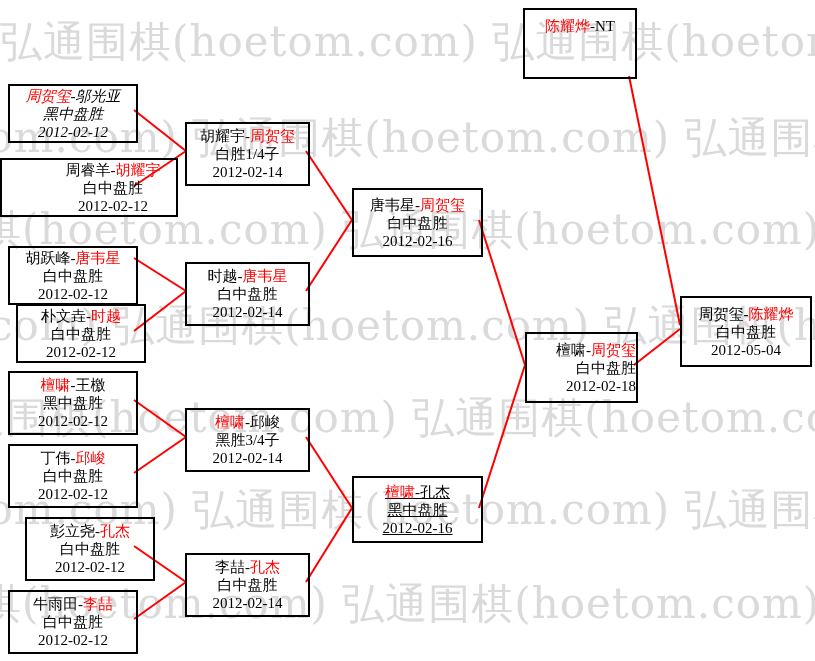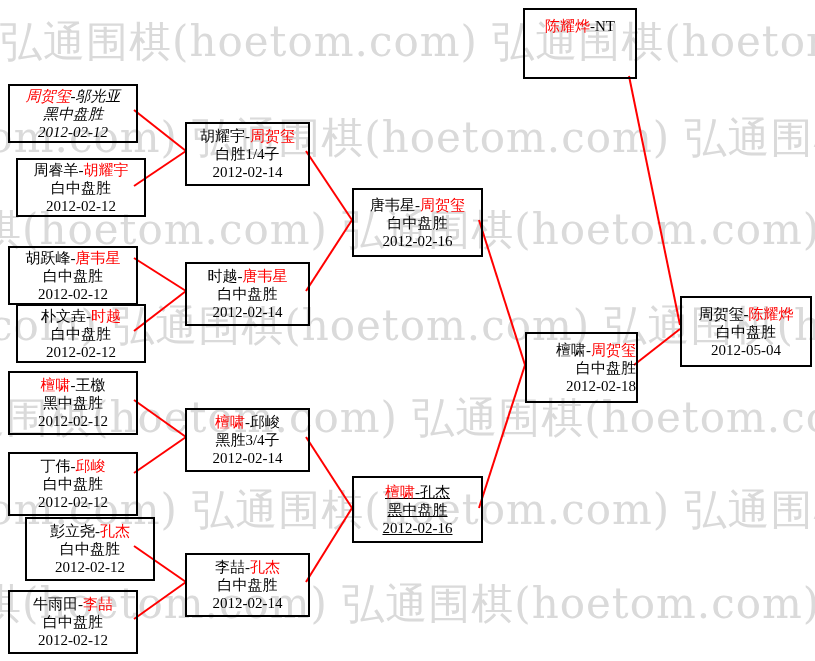--- a/index.html
+++ b/index.html
@@ -49,41 +49,41 @@
     <line class="connector" x1="479" y1="508" x2="525" y2="365"></line>
     <line class="connector" x1="634" y1="365" x2="680" y2="329"></line>
     <line class="connector" x1="629" y1="76" x2="680" y2="325"></line>
   </svg>
 
   <div class="match" style="left:8px;top:84px;width:126px;height:55px;font-style:italic;">
     <div class="mline"><span class="winner">周贺玺</span><span>-</span><span>邬光亚</span></div>
     <div class="mline">黑中盘胜</div>
     <div class="mline">2012-02-12</div>
   </div>
-  <div class="match" style="left:16px;top:158px;width:126px;height:55px;">
+  <div class="match" style="left:0;top:158px;width:126px;height:55px;padding-left:48px;">
     <div class="mline"><span>周睿羊</span><span>-</span><span class="winner">胡耀宇</span></div>
     <div class="mline">白中盘胜</div>
     <div class="mline">2012-02-12</div>
   </div>
   <div class="match" style="left:8px;top:231px;width:126px;height:55px;margin-top:15px;">
     <div class="mline"><span>胡跃峰</span><span>-</span><span class="winner">唐韦星</span></div>
     <div class="mline">白中盘胜</div>
     <div class="mline">2012-02-12</div>
   </div>
   <div class="match" style="left:16px;top:304px;width:126px;height:55px;">
     <div class="mline"><span>朴文垚</span><span>-</span><span class="winner">时越</span></div>
     <div class="mline">白中盘胜</div>
     <div class="mline">2012-02-12</div>
   </div>
   <div class="match" style="left:8px;top:371px;width:126px;height:60px;">
     <div class="mline"><span class="winner">檀啸</span><span>-</span><span>王檄</span></div>
     <div class="mline">黑中盘胜</div>
     <div class="mline">2012-02-12</div>
   </div>
-  <div class="match" style="left:8px;top:444px;width:126px;height:60px;margin-top:8px;">
+  <div class="match" style="left:8px;top:444px;width:126px;height:60px;">
     <div class="mline"><span>丁伟</span><span>-</span><span class="winner">邱峻</span></div>
     <div class="mline">白中盘胜</div>
     <div class="mline">2012-02-12</div>
   </div>
   <div class="match" style="left:25px;top:517px;width:126px;height:60px;">
     <div class="mline"><span>彭立尧</span><span>-</span><span class="winner">孔杰</span></div>
     <div class="mline">白中盘胜</div>
     <div class="mline">2012-02-12</div>
   </div>
   <div class="match" style="left:8px;top:590px;width:126px;height:60px;">

